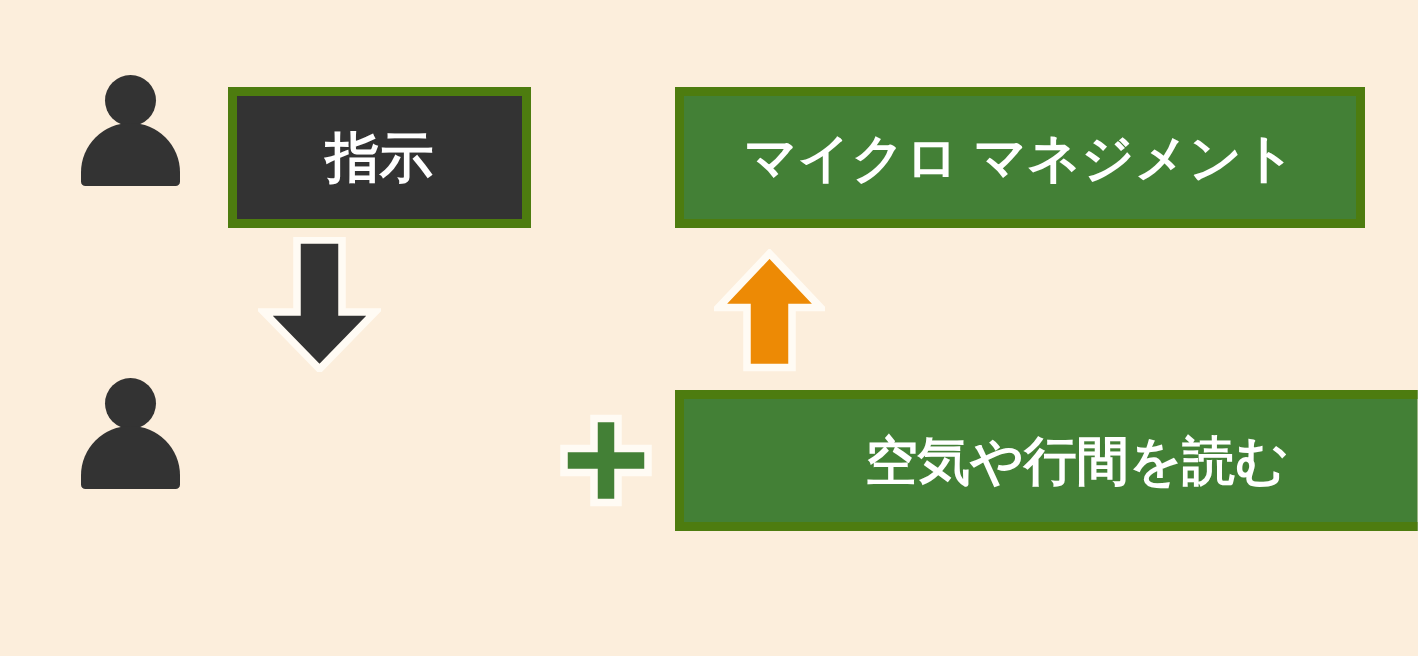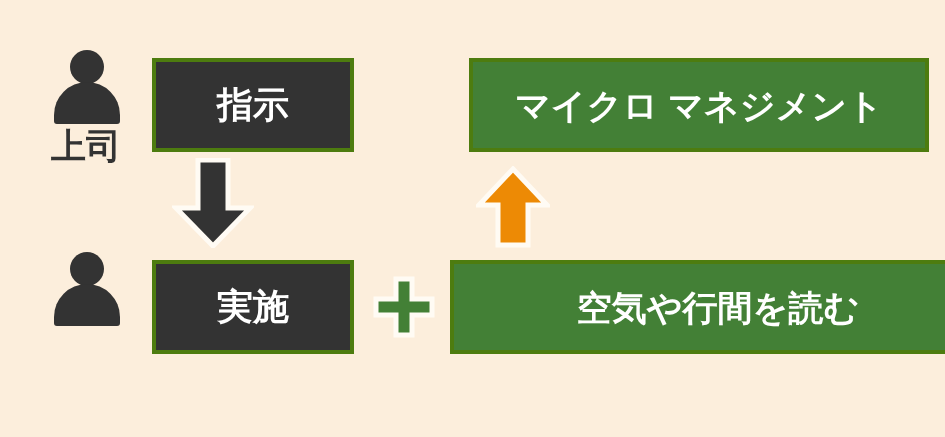--- a/index.html
+++ b/index.html
@@ -57,21 +57,21 @@
     letter-spacing: 0px;
   }
 
   
   .box {
     position: absolute;
     box-sizing: border-box;
     display: flex;
     align-items: center;
     justify-content: center;
-    border: 4px solid #4d7c0f;
+    border: 6px solid #4d7c0f;
     color: #FFFFFF;
     font-weight: 700;
     line-height: 1;
     white-space: nowrap;
   }
   .box.dark  { background: #333333; }
   .box.green { background: #438036; }
 
   
   .down-arrow {
@@ -119,46 +119,44 @@
 </head>
 <body>
 
 <div id="canvas">
 
   <div class="person" style="left:48px; top:50px;">
     <div class="head"></div>
     <div class="body"></div>
   </div>
 
-  <div class="person-label" style="left:31px; top:128px;">上司</div>
 
   <div class="box dark" style="left:152px; top:58px; width:202px; height:94px; font-size:36px;">指示</div>
 
-  <div class="box green" style="left:469px; top:58px; width:460px; height:94px; font-size:35px;">マイクロ マネジメント</div>
+  <div class="box green" style="left:450px; top:58px; width:460px; height:94px; font-size:35px;">マイクロ マネジメント</div>
 
   <div class="down-arrow" style="left:172px; top:158px;">
     <svg width="82" height="90" viewBox="0 0 82 90">
       <polygon points="41,88 4,50 26,50 26,2 56,2 56,50 78,50" fill="#333333" stroke="#FFFBF4" stroke-width="5" stroke-linejoin="miter"></polygon>
     </svg>
   </div>
 
   <div class="up-arrow" style="left:476px; top:166px;">
     <svg width="74" height="82" viewBox="0 0 74 82">
       <polygon points="37,3 71,39 52,39 52,79 22,79 22,39 3,39" fill="#ED8A05" stroke="#FFFBF4" stroke-width="5" stroke-linejoin="miter"></polygon>
     </svg>
   </div>
 
 
   <div class="person" style="left:48px; top:252px;">
     <div class="head"></div>
     <div class="body"></div>
   </div>
 
 
-  <div class="box dark" style="left:152px; top:260px; width:202px; height:94px; font-size:36px;">実施</div>
 
   <div class="plus-sign" style="left:373px; top:276px;">
     <svg width="62" height="62" viewBox="0 0 62 62">
       <polygon points="23,3 39,3 39,23 59,23 59,39 39,39 39,59 23,59 23,39 3,39 3,23 23,23" fill="#438036" stroke="#FFFBF4" stroke-width="5" stroke-linejoin="miter"></polygon>
     </svg>
   </div>
 
   <div class="box green" style="left:450px; top:260px; width:536px; height:94px; font-size:35px;">空気や行間を読む</div>
 
 </div>

